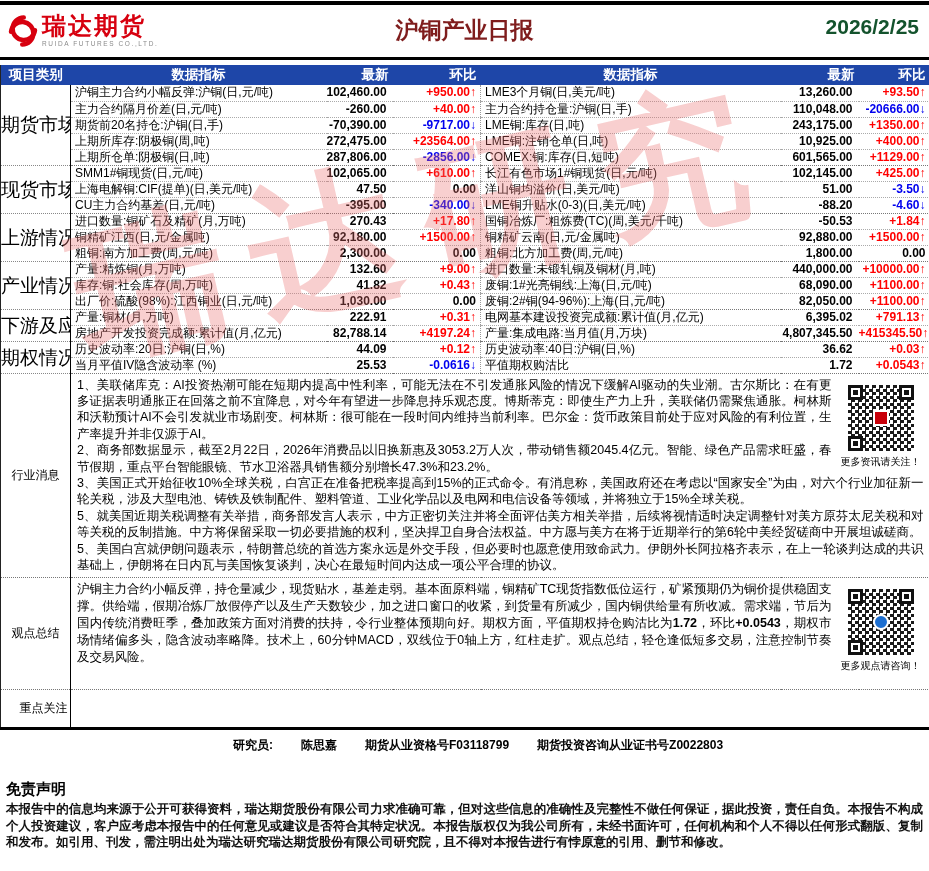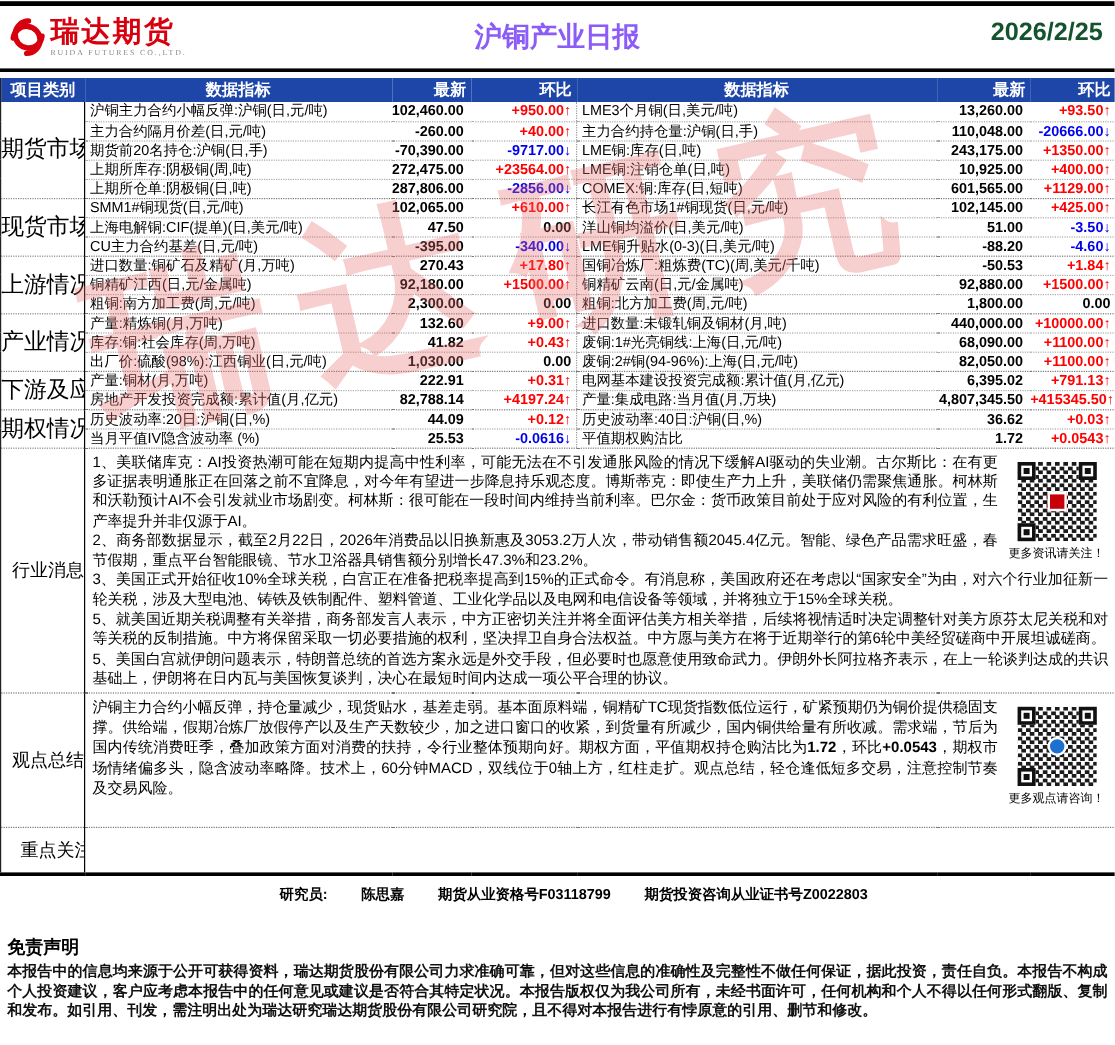--- a/index.html
+++ b/index.html
@@ -4,46 +4,46 @@
 <style>
   * { box-sizing: border-box; margin: 0; padding: 0; }
   html,body { background:#fff; }
   body { font-family:"Liberation Sans","DejaVu Sans",sans-serif; width:929px; }
   .page { position:relative; width:929px; height:871px; overflow:hidden; background:#fff; }
 
   .topbar { height:4px; background:#000; margin-top:1px; }
 
   
   .hdr { position:relative; height:50px; margin-top:2px; }
-  .brand { position:absolute; left:8px; top:4px; display:flex; align-items:flex-end;font-family:Liberation Serif, serif; }
+  .brand { position:absolute; left:8px; top:4px; display:flex; align-items:center; }
   .brand svg { width:30px; height:34px; margin-top:3px; }
   .brand-txt { margin-left:4px; }
   .brand-cn { color:#d7000f; font-size:24px; font-weight:bold; letter-spacing:2px; line-height:26px; }
   .brand-en { color:#8a8a8a; font-size:6.5px; letter-spacing:1.6px; margin-top:1px; }
-  .rpt-title { position:absolute; left:0; right:0; top:8px; text-align:center; font-size:23px; font-weight:bold; color:#8b5cf6; }
+  .rpt-title { position:absolute; left:0; right:0; top:8px; text-align:center; font-size:23px; font-weight:bold; color:#7f1d1d; }
   .rpt-date { position:absolute; right:10px; top:8px; font-size:21px; font-weight:bold; color:#14532d; }
   .hr-thick { height:3px; background:#000; }
 
   
   table.rpt { width:929px; border-collapse:collapse; table-layout:fixed; margin-top:5px; border-left:1px solid #222; }
   th { background:#1e46a8; color:#fff; font-size:13.5px; font-weight:bold; height:20px; padding:0 4px; }
   th.num { text-align:right; }
   td { font-size:12px; color:#000; height:16px; line-height:15px; overflow:hidden; white-space:nowrap; }
   td.cat-cell { text-align:center; font-size:19px; border-right:1.5px solid #000; border-bottom:1px dotted #888; background:#fff; }
   td.ind { text-align:left; padding-left:4px; border-bottom:1px dotted #aaa; }
   td.ind.right { border-left:1px dotted #999; }
   td.val { text-align:right; font-weight:bold; padding-right:6px; border-bottom:1px dotted #aaa; }
   td.chg { text-align:right; font-weight:bold; padding-right:4px; border-bottom:1px dotted #aaa; }
   td.chg.up { color:#f00; }
   td.chg.down { color:#00e; color:#0000ee; }
   td.chg.flat { color:#000; }
   tr.sec-end td { border-bottom:1px dotted #777; }
 
   
-  td.block-label { vertical-align:middle; text-align:right; font-size:15px; border-right:1.5px solid #000; border-bottom:1px dotted #777;margin-left:24px; }
+  td.block-label { vertical-align:middle; text-align:center; font-size:12px; border-right:1.5px solid #000; border-bottom:1px dotted #777;margin-left:24px; }
   td.block-content { white-space:normal; padding:3px 6px 4px 6px; border-bottom:1px dotted #777; vertical-align:top; height:auto; }
   .news-body { min-height:196px; }
   .summary-body { min-height:104px; }
   .focus-body { min-height:30px; }
   .news-p { font-size:12.5px; line-height:16.4px; text-align:justify; color:#000; }
   .summary-p { font-size:12.5px; line-height:17px; text-align:justify; color:#000; }
   .summary-p .b { font-weight:bold; }
   tr.focus-row td { border-bottom:3px solid #000;padding-left:16px; }
 
   

